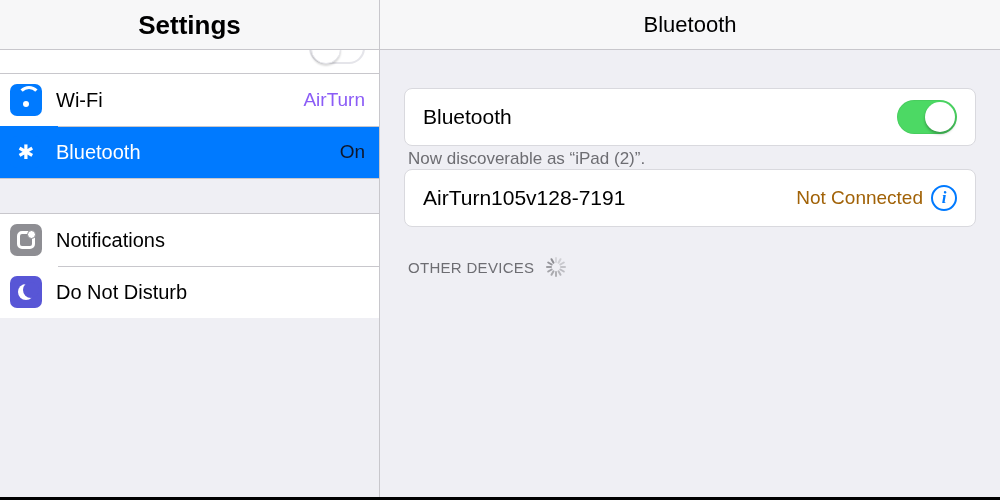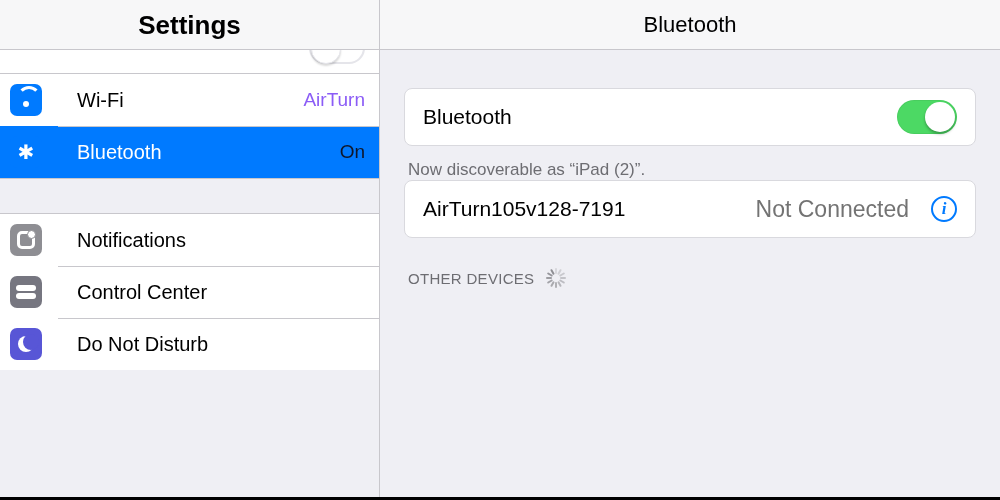--- a/index.html
+++ b/index.html
@@ -31,21 +31,20 @@
   .list { background:#fff; }
   .list + .spacer { height:36px; background:#efeff4; border-top:1px solid #c8c7cc; border-bottom:1px solid #c8c7cc;}
   .row {
     display:flex;
     align-items:center;
     height:52px;
     padding:0 14px 0 10px;
     background:#fff;
     position:relative;
     font-size:20px;
-    gap:21px;
   }
   .row + .row::before{
     content:"";
     position:absolute;
     left:58px; right:0; top:0;
     height:1px;
     background:#c8c7cc;
   }
   .row.selected { background:#007aff; color:#fff; }
   .row.selected .row-status{ color:#0f172a; }
@@ -144,41 +143,41 @@
     border:1px solid #d9d9de;
     border-radius:8px;
     overflow:hidden;
   }
   .card-row{
     display:flex;align-items:center;
     height:56px;padding:0 18px;
     font-size:21px;
   }
   .card-row .label{ flex:1; }
-  .device-status{ color:#737373; font-size:23px; margin-right:22px;}
+  .device-status{ color:#a16207; font-size:19px; margin-right:8px;}
   .info-btn{
     width:26px;height:26px;border:2px solid #007aff;border-radius:50%;
     color:#007aff;display:flex;align-items:center;justify-content:center;
     font-family:Georgia,serif;font-style:italic;font-weight:600;font-size:17px;
   }
 
   .switch{
     position:relative;width:60px;height:34px;border-radius:17px;
     background:#4cd964;
     box-shadow:inset 0 0 0 1px rgba(0,0,0,.05);
   }
   .switch::after{
     content:"";position:absolute;right:2px;top:2px;
     width:30px;height:30px;border-radius:50%;
     background:#fff;box-shadow:0 2px 3px rgba(0,0,0,.3);
   }
 
   .hint{
     color:#6d6d72;font-size:17px;
-    padding:14px 4px 0;
+    padding:3px 4px 0;
   }
   .section-label{
     color:#6d6d72;font-size:15px;letter-spacing:.3px;
     padding:30px 4px 8px;
     display:flex;align-items:center;gap:12px;
   }
 
   
   .spinner{
     width:20px;height:20px;position:relative;display:inline-block;
@@ -217,26 +216,20 @@
   </div>
 
   <div class="spacer"></div>
 
   <div class="list">
     <div class="row">
       <span class="icon ic-gray">
           <span class="notif"></span>
         </span>
       <span class="label">Notifications</span>
-    </div>
-    <div class="row">
-      <span class="icon ic-dark">
-          <span class="cc"></span>
-        </span>
-      <span class="label">Control Center</span>
     </div>
     <div class="row">
       <span class="icon ic-indigo">
           <span class="moon"></span>
         </span>
       <span class="label">Do Not Disturb</span>
     </div>
   </div>
 </div>
 

